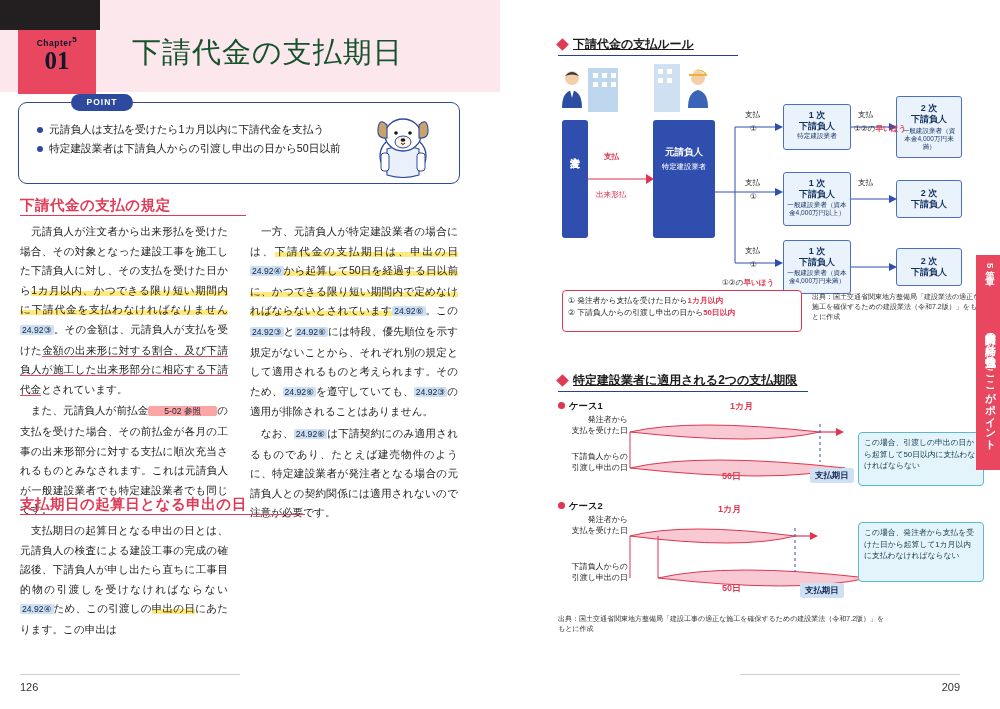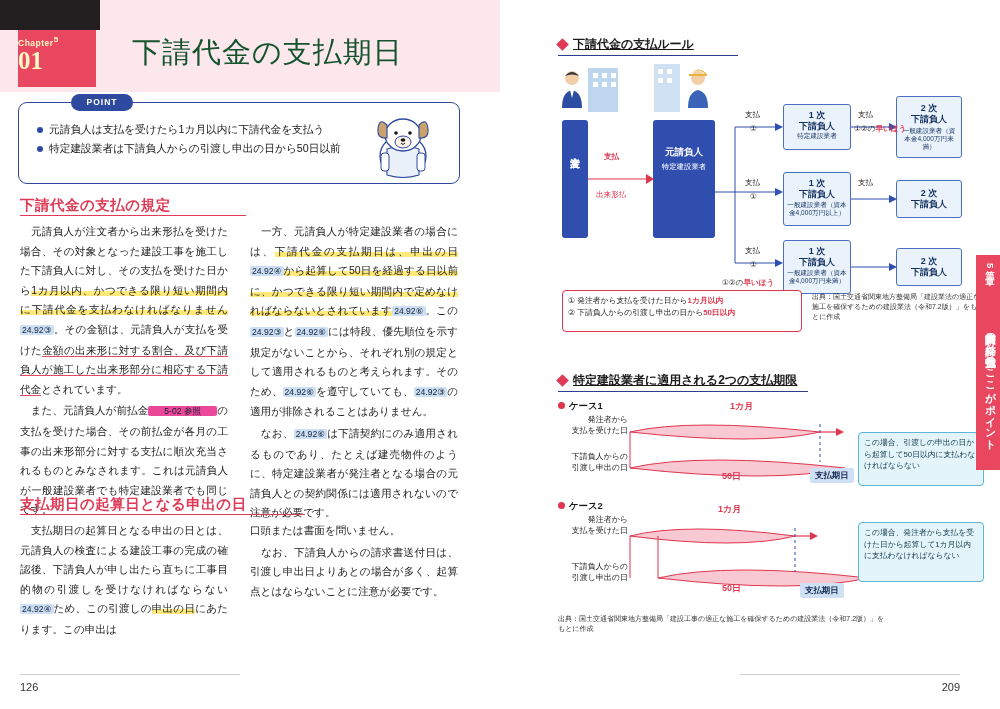--- a/index.html
+++ b/index.html
@@ -11,21 +11,21 @@
     overflow:hidden;
     position:relative;
   }
   .page{position:absolute;top:0;left:0;width:1000px;height:709px;}
   .left-page{position:absolute;left:0;top:0;width:500px;height:709px;background:#fff;}
   .right-page{position:absolute;left:500px;top:0;width:500px;height:709px;background:#fff;}
 
   
   .hdr-band{position:absolute;left:0;top:0;width:520px;height:92px;background:#fce7ec;}
   .hdr-dark{position:absolute;left:0;top:0;width:100px;height:30px;background:#231f20;}
-  .chap-box{position:absolute;left:18px;top:30px;width:78px;height:57px;background:#e8475f;color:#fef9c3;}
+  .chap-box{position:absolute;left:18px;top:30px;width:78px;height:64px;background:#e8475f;color:#0f172a;text-align:center;}
   .chap-box .c1{font-size:8.5px;letter-spacing:.5px;padding-top:5px;font-weight:bold;}
   .chap-box .c1 sup{font-size:8px;}
   .chap-box .c2{font-size:25px;font-weight:bold;line-height:24px;margin-top:1px;font-family:"Liberation Serif",serif;}
   .hdr-title{position:absolute;left:112px;top:33px;font-size:29px;font-weight:normal;letter-spacing:1px;color:#14532d;margin-left:20px;}
 
   
   .point-box{position:absolute;left:18px;top:102px;width:440px;height:80px;border:1.4px solid #2e4a9e;border-radius:9px;background:#fff;}
   .point-tag{position:absolute;left:52px;top:-9px;width:62px;height:17px;background:#2e4a9e;border-radius:9px;color:#fff;font-size:8.5px;letter-spacing:1px;text-align:center;line-height:17px;font-weight:bold;}
   .point-list{position:absolute;left:18px;top:17px;width:330px;}
   .point-list li{list-style:none;font-size:10.7px;line-height:19px;color:#17171a;position:relative;padding-left:12px;}
@@ -33,21 +33,21 @@
   .point-list{padding:0;margin:0;}
   
   .dog{position:absolute;right:10px;top:6px;width:92px;height:70px;}
 
   
   .sec-title{font-size:14.5px;font-weight:bold;color:#e03a56;letter-spacing:.5px;}
   .col{position:absolute;width:208px;font-size:10.6px;line-height:19.6px;color:#1b1b1b;text-align:justify;}
   .col p{margin:0;}
   .mark{background:linear-gradient(transparent 58%, #ffe97a 58%);}
   .ref{font-size:8.6px;background:#ccdff5;border-radius:2px;padding:0 2px;color:#123;}
-  .ref-b{font-size:8.6px;background:#ec4899;border-radius:2px;padding:0 16px;color:#123;}
+  .ref-b{font-size:8.6px;background:#fca5a5;border-radius:2px;padding:0 16px;color:#123;}
   .ul{border-bottom:1.2px solid #e2485f;}
 
   .pg-num{position:absolute;bottom:16px;font-size:11px;color:#333;}
   .pg-rule{position:absolute;bottom:34px;height:1px;background:#cfcfcf;}
 
   
   .r-head{position:absolute;font-size:12px;font-weight:bold;color:#1b1b1b;text-decoration:underline;}
   .diamond{display:inline-block;width:9px;height:9px;background:#e03a56;transform:rotate(45deg);margin-right:6px;position:relative;top:1px;}
   .r-underline{position:absolute;height:1.4px;background:#2b3f8f;}
 
@@ -134,24 +134,20 @@
 
     <div class="sec-title" style="position:absolute;left:20px;top:495px;">支払期日の起算日となる申出の日</div>
     <div style="position:absolute;left:20px;top:514px;width:285px;height:1.2px;background:#e03a56;"></div>
 
     <div class="col" style="left:20px;top:521px;">
       <p>
         　<span>支払期日の起算日となる申出の日とは、元請負人の検査による建設工事の完成の確認後、下請負人が申し出たら直ちに工事目的物の引渡しを受けなければならない</span><span class="ref">24.92④</span><span>ため、この引渡しの</span><span class="mark">申出の日</span><span>にあたります。この申出は</span>
       </p>
     </div>
 
-    <div class="col" style="left:250px;top:521px;">
-      <p><span>口頭または書面を問いません。</span></p>
-      <p style="margin-top:2px;">　<span>なお、下請負人からの請求書送付日は、引渡し申出日よりあとの場合が多く、起算点とはならないことに注意が必要です。</span></p>
-    </div>
 
     <div class="pg-rule" style="left:20px;width:220px;"></div>
     <div class="pg-num" style="left:20px;">126</div>
   </div>
 
   <div class="right-page">
 
     <div class="r-head" style="left:58px;top:36px;">
       <span class="diamond"></span><span>下請代金の支払ルール</span>
     </div>

